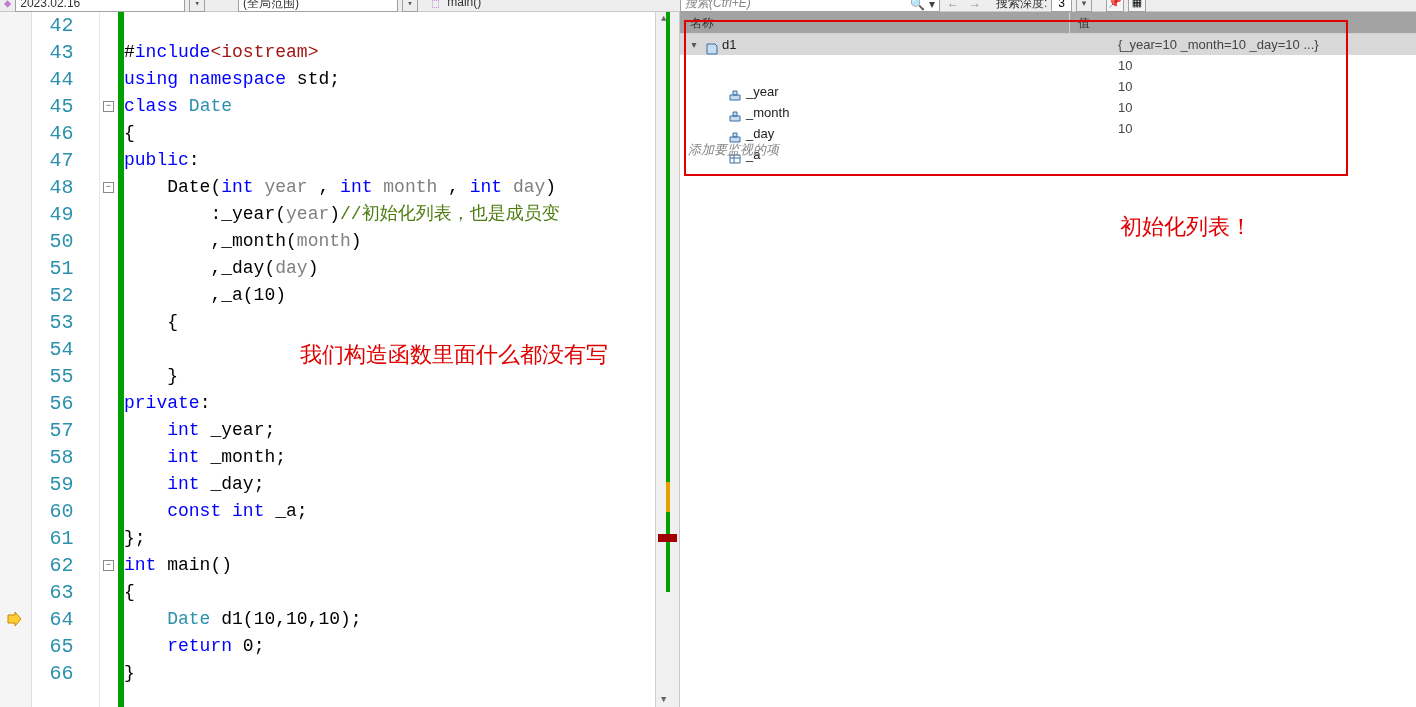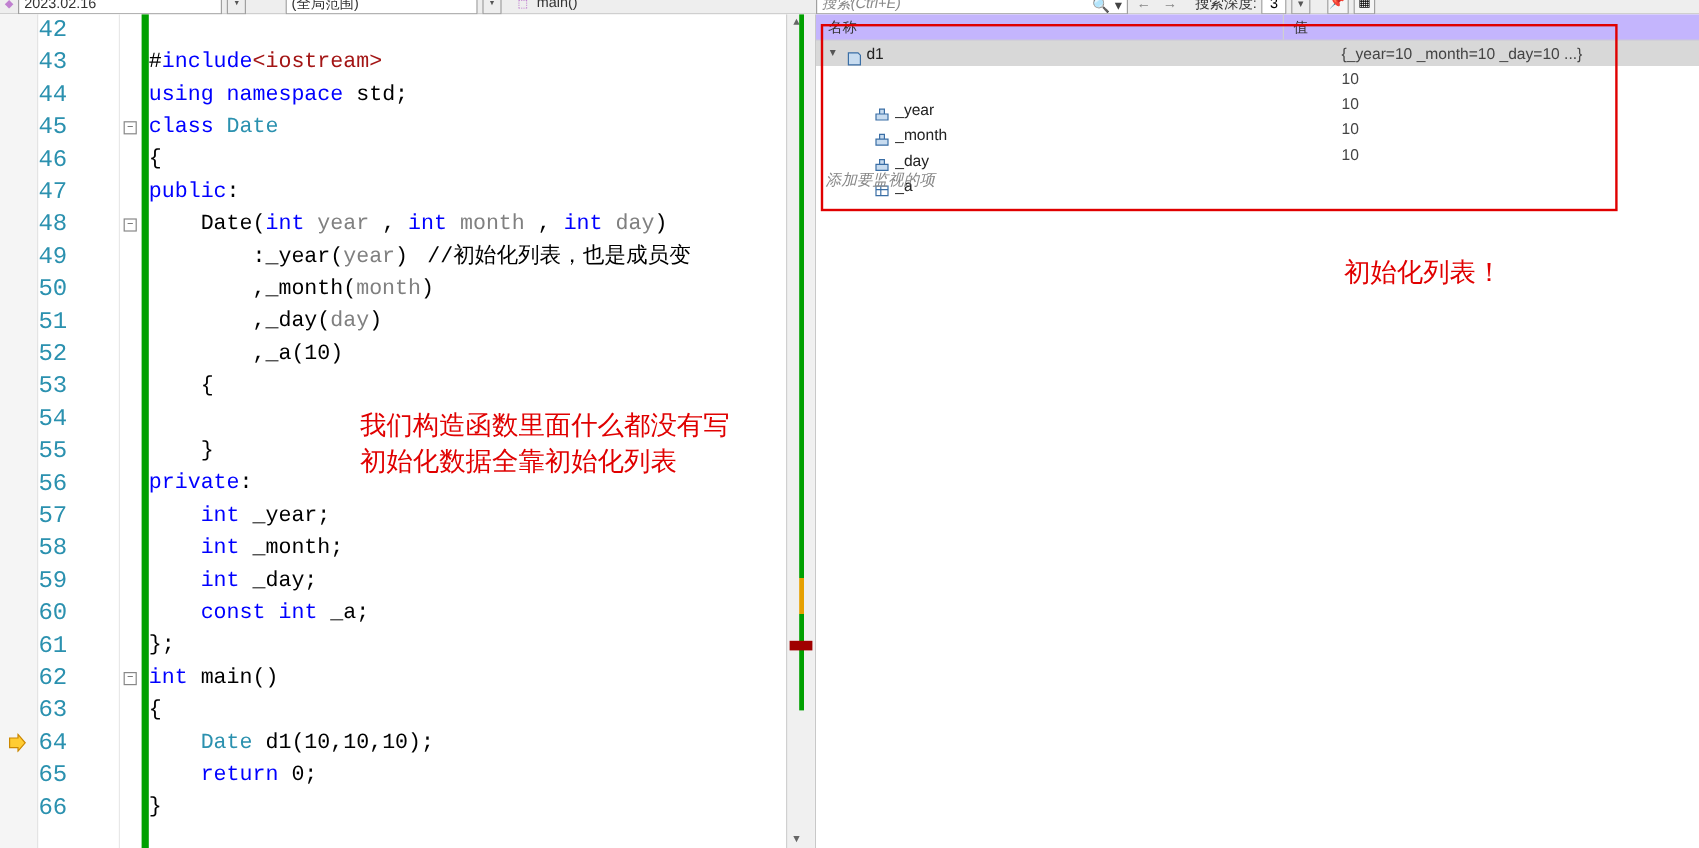--- a/index.html
+++ b/index.html
@@ -68,21 +68,21 @@
     position: absolute; top: 0; bottom: 0; left: 0; width: 32px;
     background: #f5f5f5; border-right: 1px solid #e0e0e0;
   }
   .bp-arrow {
     position: absolute; left: 6px;
     width: 16px; height: 16px;
     color: #f0a000;
   }
   .gutter-lines {
     position: absolute; top: 0; bottom: 0; left: 32px; width: 68px;
-    background: #fff; text-align: left;
+    background: #fff; text-align: center;
     color: #2b91af; font-size: 20px;
     line-height: 27px;
     padding-right: 8px;
     border-right: 1px solid #e8e8e8;
   }
   .gutter-fold {
     position: absolute; top: 0; bottom: 0; left: 100px; width: 18px;
     background: #fff;
   }
   .change-bar {
@@ -91,21 +91,21 @@
   }
   .code-area {
     position: absolute; top: 0; bottom: 0; left: 124px; right: 24px;
     font-size: 18px; line-height: 27px;
     white-space: pre;
     overflow: hidden;
   }
   .kw { color: #0000ff; }
   .typ { color: #2b91af; }
   .str-pp { color: #a31515; }
-  .cmt { color: #000000; margin-left: 16px; }
+  .cmt { color: #4d7c0f; }
   .ident { color: #000; }
   .param { color: #808080; }
   .fold-sq {
     position: absolute; left: 3px; width: 11px; height: 11px;
     border: 1px solid #888; background: #fff; font-size: 9px; line-height: 9px;
     text-align: center; color: #555;
   }
   .overlay-box {
     position: absolute;
     color: #e00000;
@@ -131,21 +131,21 @@
 
   
   .watch-border {
     position: absolute; top: 8px; left: 4px; right: 68px; height: 156px;
     border: 2px solid #e00000;
     pointer-events: none;
   }
   .watch-header {
     display: flex; height: 22px; line-height: 22px;
     border-bottom: 1px solid #d0d0d0;
-    background: #c4b5fd;
+    background: #a3a3a3;
     font-size: 12px; color: #333;
   }
   .wh-name { width: 390px; padding-left: 10px; border-right: 1px solid #d0d0d0;}
   .wh-value { flex: 1; padding-left: 8px;}
   .watch-row {
     display: flex; height: 21px; line-height: 21px;
     font-size: 13px; color: #222;
   }
   .watch-row.sel { background: #d8d8d8; }
   .wr-name { width: 390px; padding-left: 8px; display:flex; align-items:center; gap:4px;}
@@ -234,21 +234,20 @@
     <div class="gutter-fold" id="fold-gutter">
         <div class="fold-sq" style="top: 89px;">−</div>
         <div class="fold-sq" style="top: 170px;">−</div>
         <div class="fold-sq" style="top: 548px;">−</div>
       </div>
     <div class="change-bar"></div>
     <div class="current-line-hl" id="cl-hl" style="top: 594px;"></div>
     <div class="code-area" id="code-area"><div>&nbsp;</div><div><span class="ident">#</span><span class="kw">include</span><span class="str-pp">&lt;iostream&gt;</span></div><div><span class="kw">using</span><span class="ident"> </span><span class="kw">namespace</span><span class="ident"> std;</span></div><div><span class="kw">class</span><span class="ident"> </span><span class="typ">Date</span></div><div><span class="ident">{</span></div><div><span class="kw">public</span><span class="ident">:</span></div><div><span class="ident">    </span><span class="ident">Date(</span><span class="kw">int</span><span class="ident"> </span><span class="param">year</span><span class="ident"> , </span><span class="kw">int</span><span class="ident"> </span><span class="param">month</span><span class="ident"> , </span><span class="kw">int</span><span class="ident"> </span><span class="param">day</span><span class="ident">)</span></div><div><span class="ident">        :_year(</span><span class="param">year</span><span class="ident">)</span><span class="cmt">//初始化列表，也是成员变</span></div><div><span class="ident">        ,_month(</span><span class="param">month</span><span class="ident">)</span></div><div><span class="ident">        ,_day(</span><span class="param">day</span><span class="ident">)</span></div><div><span class="ident">        ,_a(10)</span></div><div><span class="ident">    {</span></div><div>&nbsp;</div><div><span class="ident">    }</span></div><div><span class="kw">private</span><span class="ident">:</span></div><div><span class="ident">    </span><span class="kw">int</span><span class="ident"> _year;</span></div><div><span class="ident">    </span><span class="kw">int</span><span class="ident"> _month;</span></div><div><span class="ident">    </span><span class="kw">int</span><span class="ident"> _day;</span></div><div><span class="ident">    </span><span class="kw">const</span><span class="ident"> </span><span class="kw">int</span><span class="ident"> _a;</span></div><div><span class="ident">};</span></div><div><span class="kw">int</span><span class="ident"> main()</span></div><div><span class="ident">{</span></div><div><span class="ident">    </span><span class="typ">Date</span><span class="ident"> d1(10,10,10);</span></div><div><span class="ident">    </span><span class="kw">return</span><span class="ident"> 0;</span></div><div><span class="ident">}</span></div></div>
     <div class="overlay-box" id="annot1" style="top: 328px; left: 300px;">
       <div>我们构造函数里面什么都没有写</div>
-      <div>初始化数据全靠初始化列表</div>
     </div>
     <div class="scroll-track">
       <div class="scroll-tri" style="top:2px;">▲</div>
       <div class="scroll-thumb"></div>
       <div style="position:absolute; left:2px; right:2px; top:522px; height:8px; background:#a00000;"></div>
       <div class="scroll-tri" style="bottom:2px;">▼</div>
     </div>
   </div>
 
   <div class="pane-watch">

